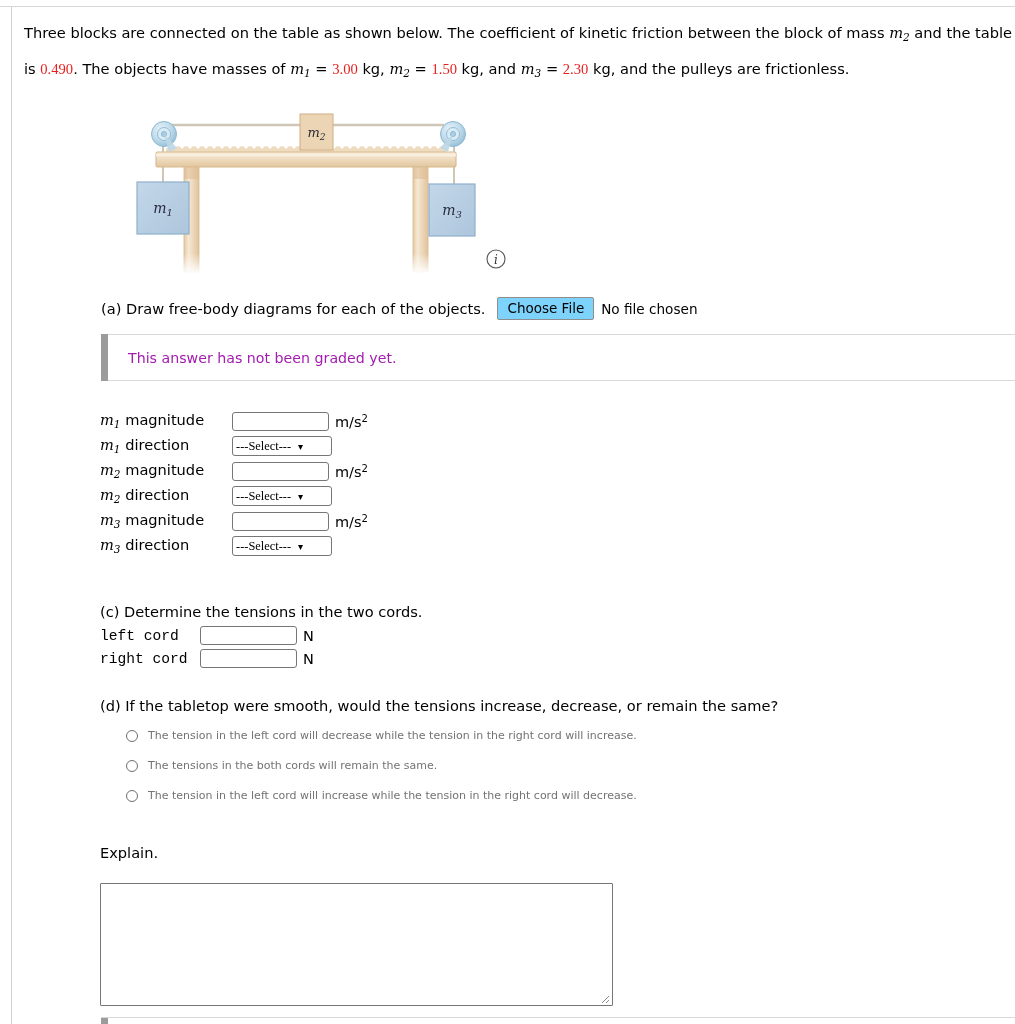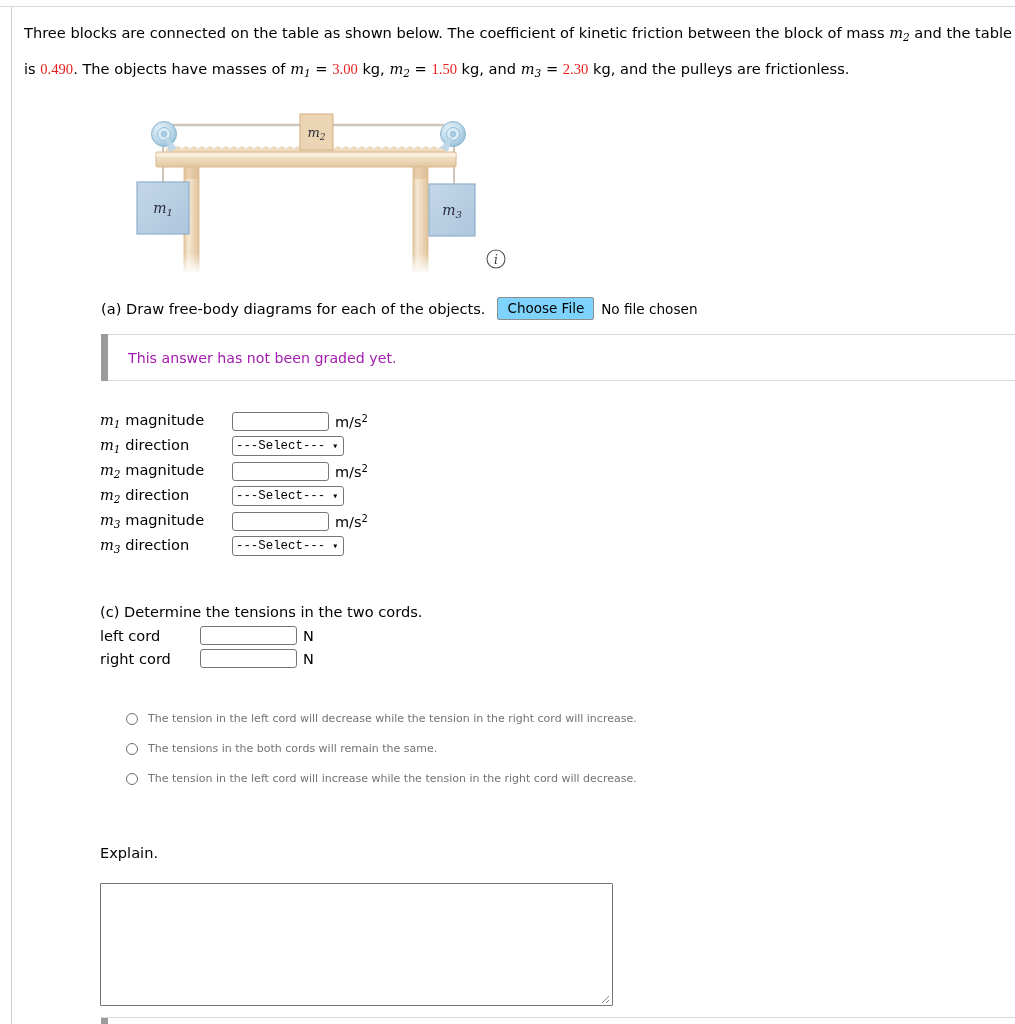--- a/index.html
+++ b/index.html
@@ -75,28 +75,28 @@
   .blabel { width: 132px; font-size: 14.6px; color: #000; }
   .txt-input {
     width: 97px; height: 19px; border: 1px solid #767676; border-radius: 3px;
     background: #fff;
   }
   .unit { font-size: 14.5px; color: #000; margin-left: 6px; }
   .sel {
     height: 20px; min-width: 100px; border: 1px solid #767676; border-radius: 3px;
     background: #fff; display: inline-flex; align-items: center;
     padding: 0 5px 0 3px; font-size: 12.4px; color: #000;
-    font-family: Liberation Mono, monospace;
+    font-family: Liberation Serif, serif;
   }
   .sel .caret { margin-left: 7px; font-size: 10px; }
 
   
   .part-c { position: absolute; left: 88px; top: 596px; }
   .crow { display: flex; align-items: center; height: 23px; }
-  .clabel { width: 100px; font-size: 14.6px; color: #000; }
+  .clabel { width: 100px; font-size: 14.6px; color: #000; font-family: Liberation Mono, monospace; }
   .c-input {
     width: 97px; height: 19px; border: 1px solid #767676; border-radius: 3px;
     background: #fff;
   }
   .cunit { font-size: 14.5px; color: #000; margin-left: 6px; }
 
   
   .part-d { position: absolute; left: 88px; top: 690px; width: 900px; }
   .opt-row { display: flex; align-items: flex-start; margin-top: 13px; padding-left: 26px; }
   .radio {
@@ -302,20 +302,21 @@
       <span class="cunit">N</span>
     </div>
     <div class="crow">
       <span class="clabel">right cord</span>
       <span class="c-input"></span>
       <span class="cunit">N</span>
     </div>
   </div>
 
   <div class="part-d">
+    <div class="qtext">(d) If the tabletop were smooth, would the tensions increase, decrease, or remain the same?</div>
 
     <div class="opt-row">
       <span class="radio"></span>
       <span class="opt-label">The tension in the left cord will decrease while the tension in the right cord will increase.</span>
     </div>
     <div class="opt-row">
       <span class="radio"></span>
       <span class="opt-label">The tensions in the both cords will remain the same.</span>
     </div>
     <div class="opt-row">

